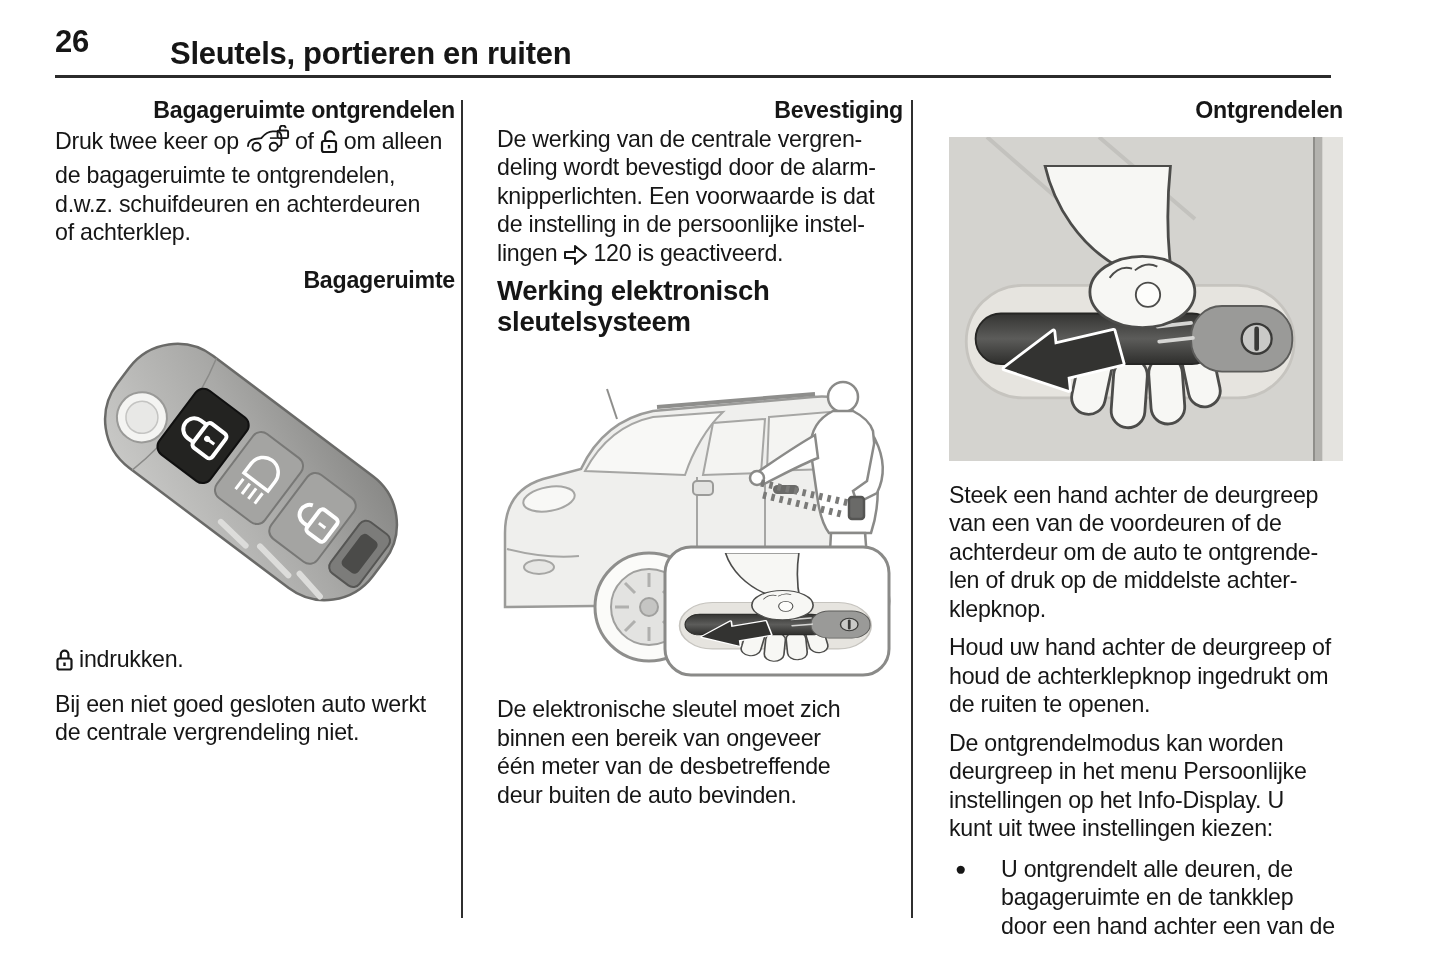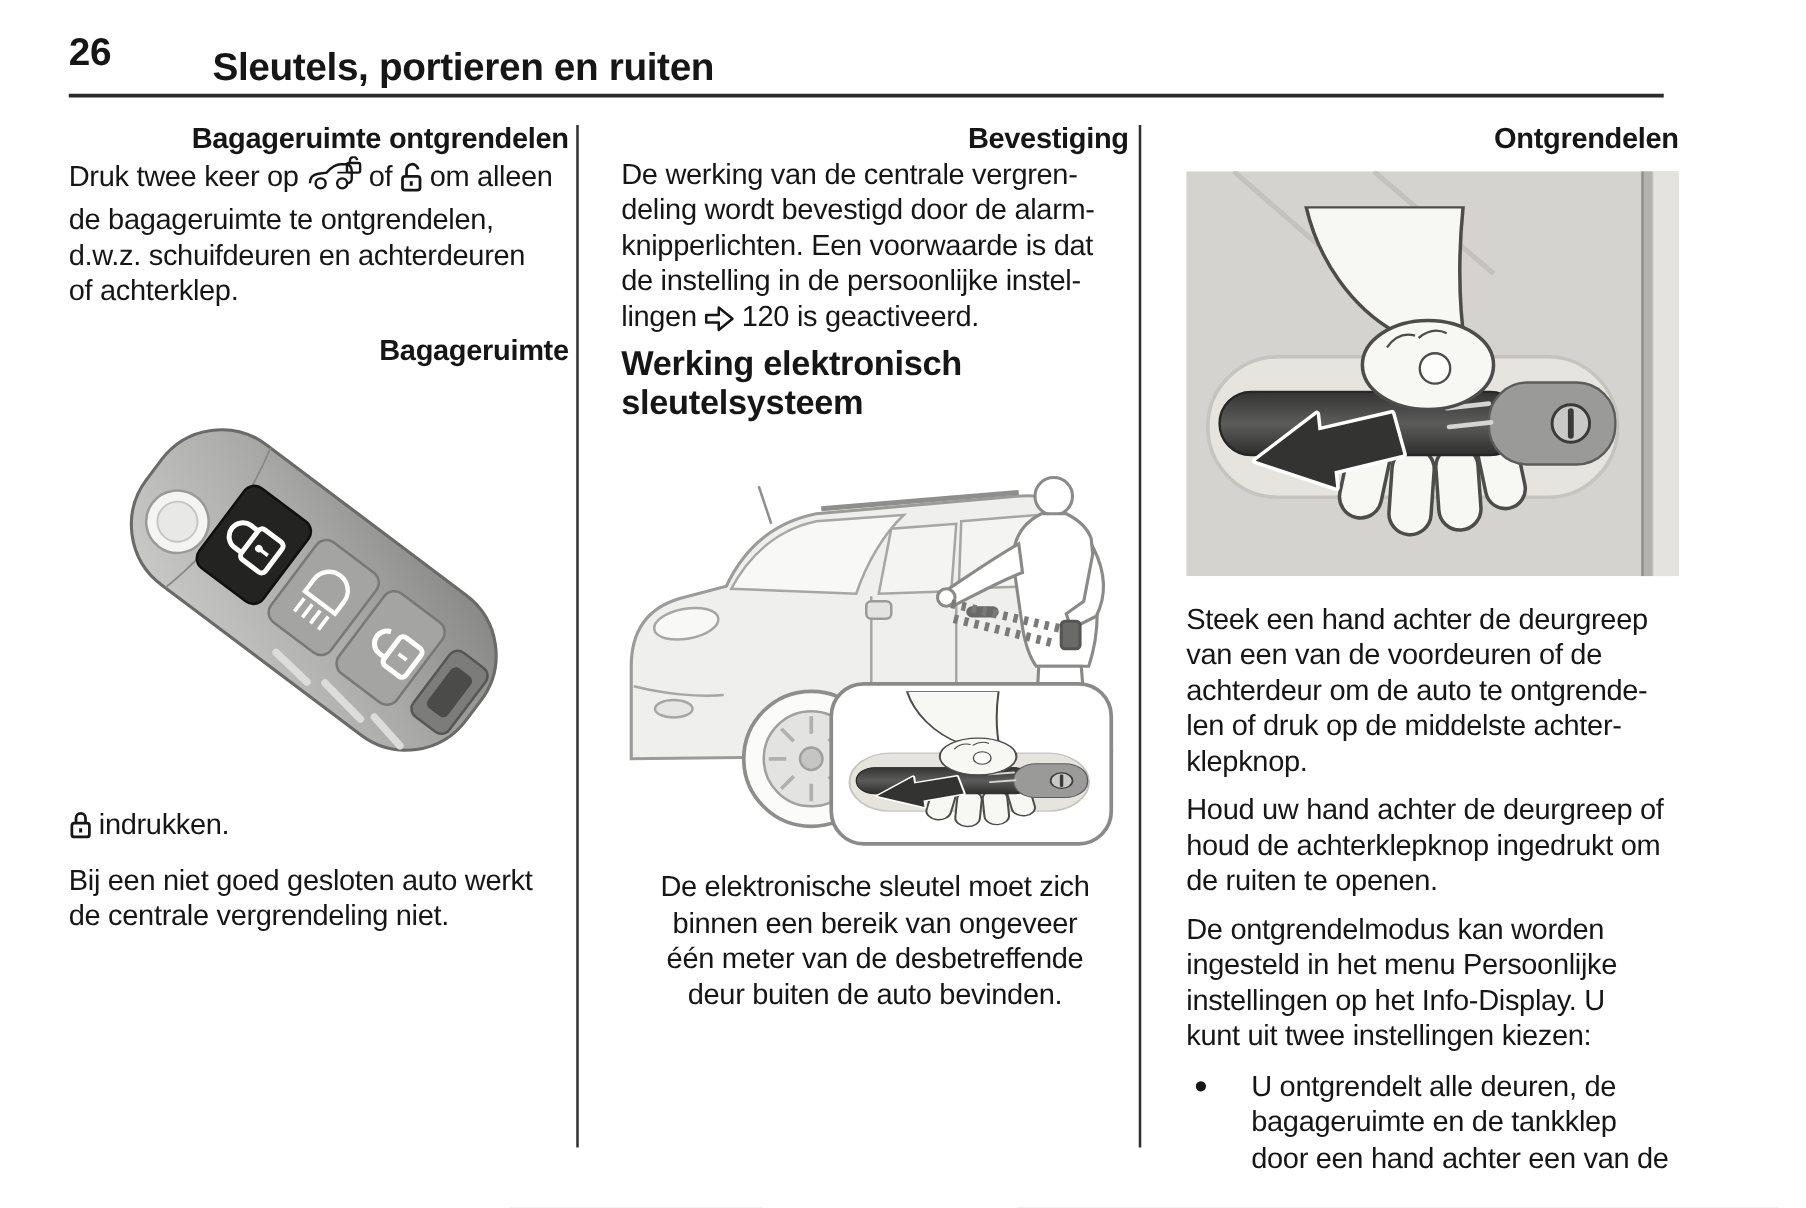--- a/index.html
+++ b/index.html
@@ -10,21 +10,21 @@
   .hrule{position:absolute;left:55px;top:75px;width:1276px;height:3px;background:#2b2b2b;}
   .vdiv{position:absolute;top:100px;width:2px;height:818px;background:#2f2f2f;}
   .col{position:absolute;top:96px;font-size:23.2px;line-height:28.5px;letter-spacing:-0.25px;}
   .col1{left:55px;width:400px;}
   .col2{left:497px;width:406px;}
   .col3{left:937px;width:394px;margin-left:12px;}
   .h3{font-weight:bold;margin:0;text-align:right;}
   .h2{font-weight:bold;font-size:27.5px;line-height:30.5px;margin:0;}
   p{margin:0;}
   .t{white-space:pre-line;}  .mt10{margin-top:10px;} .mt12{margin-top:12px;}
-  .mt16{margin-top:16px;text-align:center;} .mt19{margin-top:19px;} .mt20{margin-top:20px;}
+  .mt16{margin-top:16px;} .mt19{margin-top:19px;} .mt20{margin-top:20px;}
   .mt23{margin-top:23px;} .mt28{margin-top:28px;} .mt15{margin-top:3px;}
   .inline-icon{display:inline-block;vertical-align:-6px;margin:0 5px;}
   .inline-icon.first{margin-left:7px;}
   .fig{display:block;}
   .bullet-row{display:flex;align-items:flex-start;}
   .bullet-glyph{width:46px;flex:0 0 46px;font-size:19px;line-height:28.5px;padding-left:6px;}
 </style>
 </head>
 <body>
 
@@ -215,21 +215,21 @@
 
     <p class="mt20"><span class="t">Steek een hand achter de deurgreep
 van een van de voordeuren of de
 achterdeur om de auto te ontgrende-
 len of druk op de middelste achter-
 klepknop.</span></p>
     <p class="mt10"><span class="t">Houd uw hand achter de deurgreep of
 houd de achterklepknop ingedrukt om
 de ruiten te openen.</span></p>
     <p class="mt10"><span class="t">De ontgrendelmodus kan worden
-ingesteld in het menu Persoonlijke
+deurgreep in het menu Persoonlijke
 instellingen op het Info-Display. U
 kunt uit twee instellingen kiezen:</span></p>
     <div class="bullet-row mt12">
       <span class="bullet-glyph">●</span>
       <span class="t">U ontgrendelt alle deuren, de
 bagageruimte en de tankklep
 door een hand achter een van de</span>
     </div>
   </div>
 

